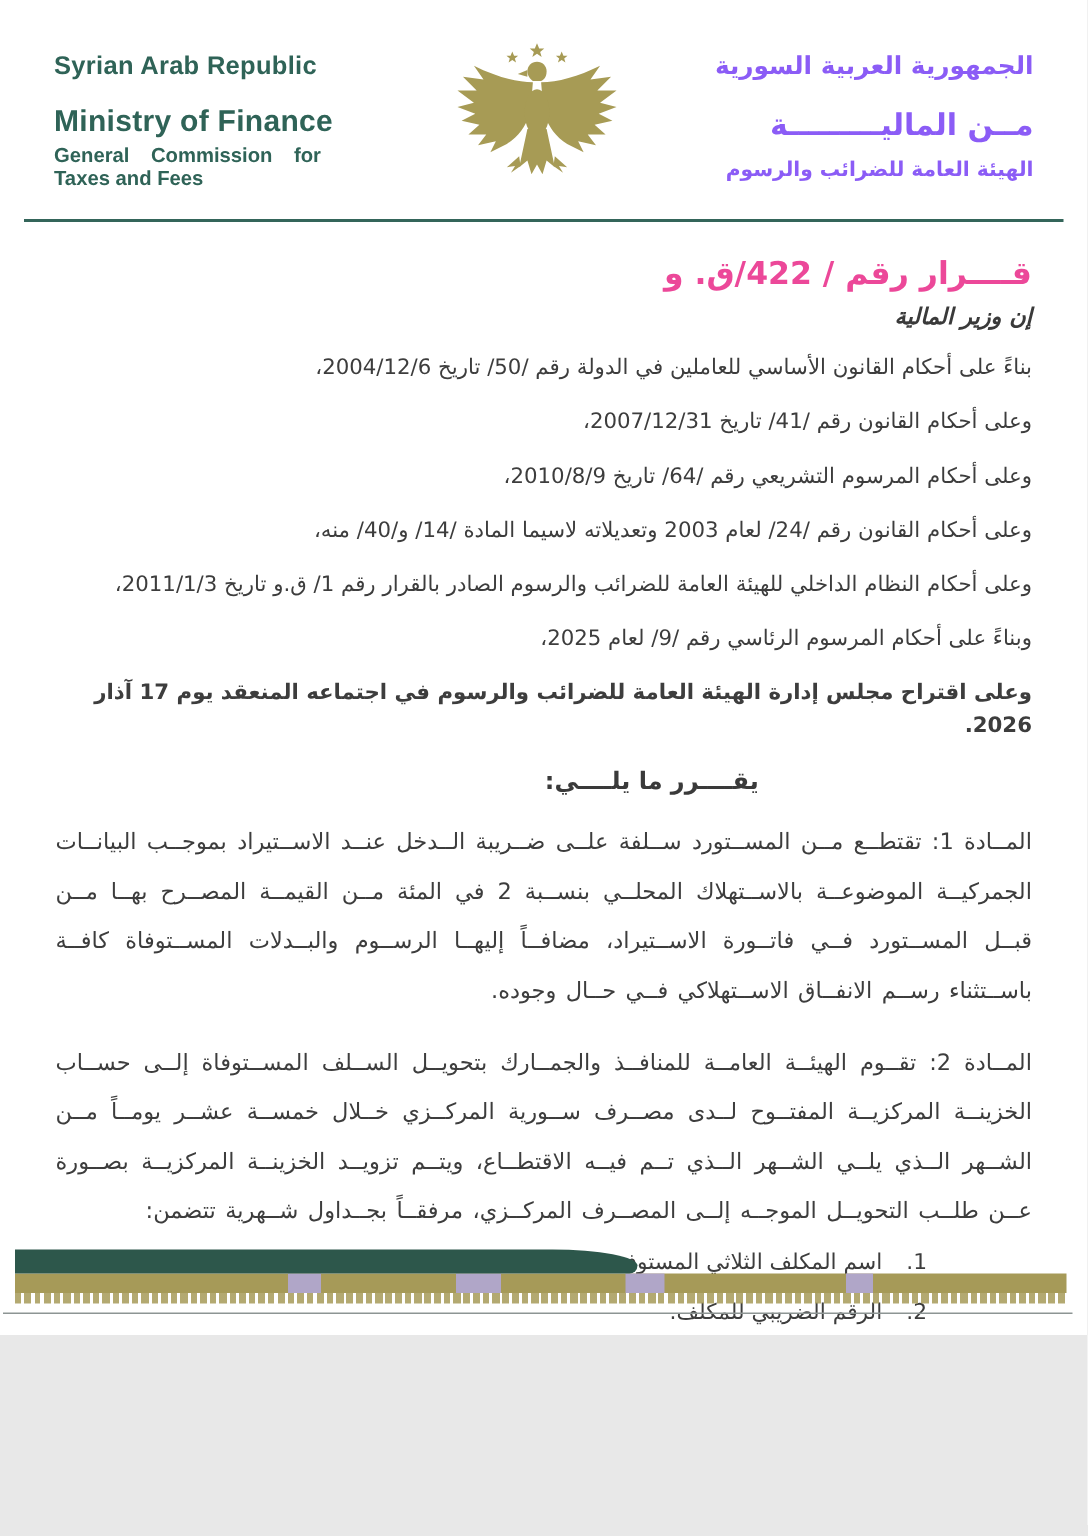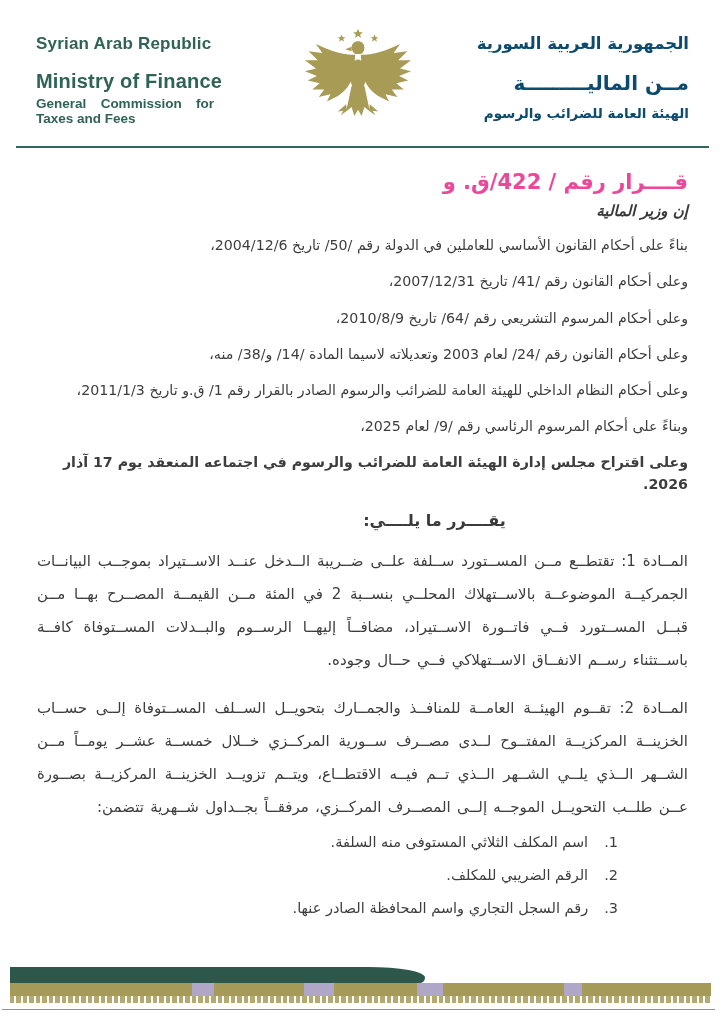--- a/index.html
+++ b/index.html
@@ -1,30 +1,30 @@
 <!DOCTYPE html>
 <html lang="ar"><head>
 <meta charset="utf-8">
 <style>
   html,body { margin:0; padding:0; background:#e8e8e8; }
   .page {
-    width:725px; height:1024px; margin:0 auto; position:relative;
+    width:725px; height:890px; margin:0 auto; position:relative;
     background:#ffffff; overflow:hidden;
     font-family:"DejaVu Sans", sans-serif; color:#3d3d3d;
   }
 
   
   .header { display:flex; justify-content:space-between; align-items:flex-start; padding:34px 36px 0 36px; }
   .h-en { width:210px; color:#2f6357; font-family:"Liberation Sans", sans-serif; }
   .h-en .country  { font-size:17px; font-weight:bold; letter-spacing:.2px; margin-bottom:16px; }
   .h-en .ministry { font-size:20px; font-weight:bold; letter-spacing:.2px; }
   .h-en .comm1    { font-size:13.5px; font-weight:bold; width:178px; text-align:justify; text-align-last:justify; margin-top:3px; }
   .h-en .comm2    { font-size:13.5px; font-weight:bold; }
   .h-emblem { margin-top:-8px; flex:0 0 auto; }
-  .h-ar { width:220px; direction:rtl; text-align:right; color:#0c4a6e; }
+  .h-ar { width:220px; direction:rtl; text-align:right; color:#8b5cf6; }
   .h-ar .country  { font-size:16.5px; font-weight:bold; margin-bottom:18px; }
   .h-ar .ministry { font-size:20px; font-weight:bold; margin-bottom:10px; white-space:nowrap; }
   .h-ar .comm     { font-size:13.5px; font-weight:bold; }
   .header-rule { margin:8px 16px 0 16px; border:none; border-top:2.5px solid #34655a; }
 
   
   .doc { direction:rtl; padding:0 37px; }
   .title { text-align:right; color:#ec4899; font-weight:bold; font-size:21px; margin-top:22px; }
   .salutation { font-weight:bold; font-size:15px; margin-top:8px; color:#3a3a3a;font-style:italic; }
   .clauses { margin-top:13px; }
@@ -93,21 +93,21 @@
   <hr class="header-rule">
 
   <div class="doc">
     <div class="title">قــــرار رقم / 422/ق. و</div>
     <div class="salutation">إن وزير المالية</div>
 
     <div class="clauses">
       <p class="clause">بناءً على أحكام القانون الأساسي للعاملين في الدولة رقم /50/ تاريخ 2004/12/6،</p>
       <p class="clause">وعلى أحكام القانون رقم /41/ تاريخ 2007/12/31،</p>
       <p class="clause">وعلى أحكام المرسوم التشريعي رقم /64/ تاريخ 2010/8/9،</p>
-      <p class="clause">وعلى أحكام القانون رقم /24/ لعام 2003 وتعديلاته لاسيما المادة /14/ و/38/ منه،</p>
+      <p class="clause">وعلى أحكام القانون رقم /24/ لعام 2003 وتعديلاته لاسيما المادة /14/ و/40/ منه،</p>
       <p class="clause">وعلى أحكام النظام الداخلي للهيئة العامة للضرائب والرسوم الصادر بالقرار رقم 1/ ق.و تاريخ 2011/1/3،</p>
       <p class="clause">وبناءً على أحكام المرسوم الرئاسي رقم /9/ لعام 2025،</p>
       <p class="clause bold">وعلى اقتراح مجلس إدارة الهيئة العامة للضرائب والرسوم في اجتماعه المنعقد يوم 17 آذار 2026.</p>
     </div>
 
     <div class="decree-heading">يقــــرر ما يلــــي:</div>
 
     <p class="article">
       <span class="b">المــادة 1:</span>
       <span>تقتطــع مــن المســتورد</span>

